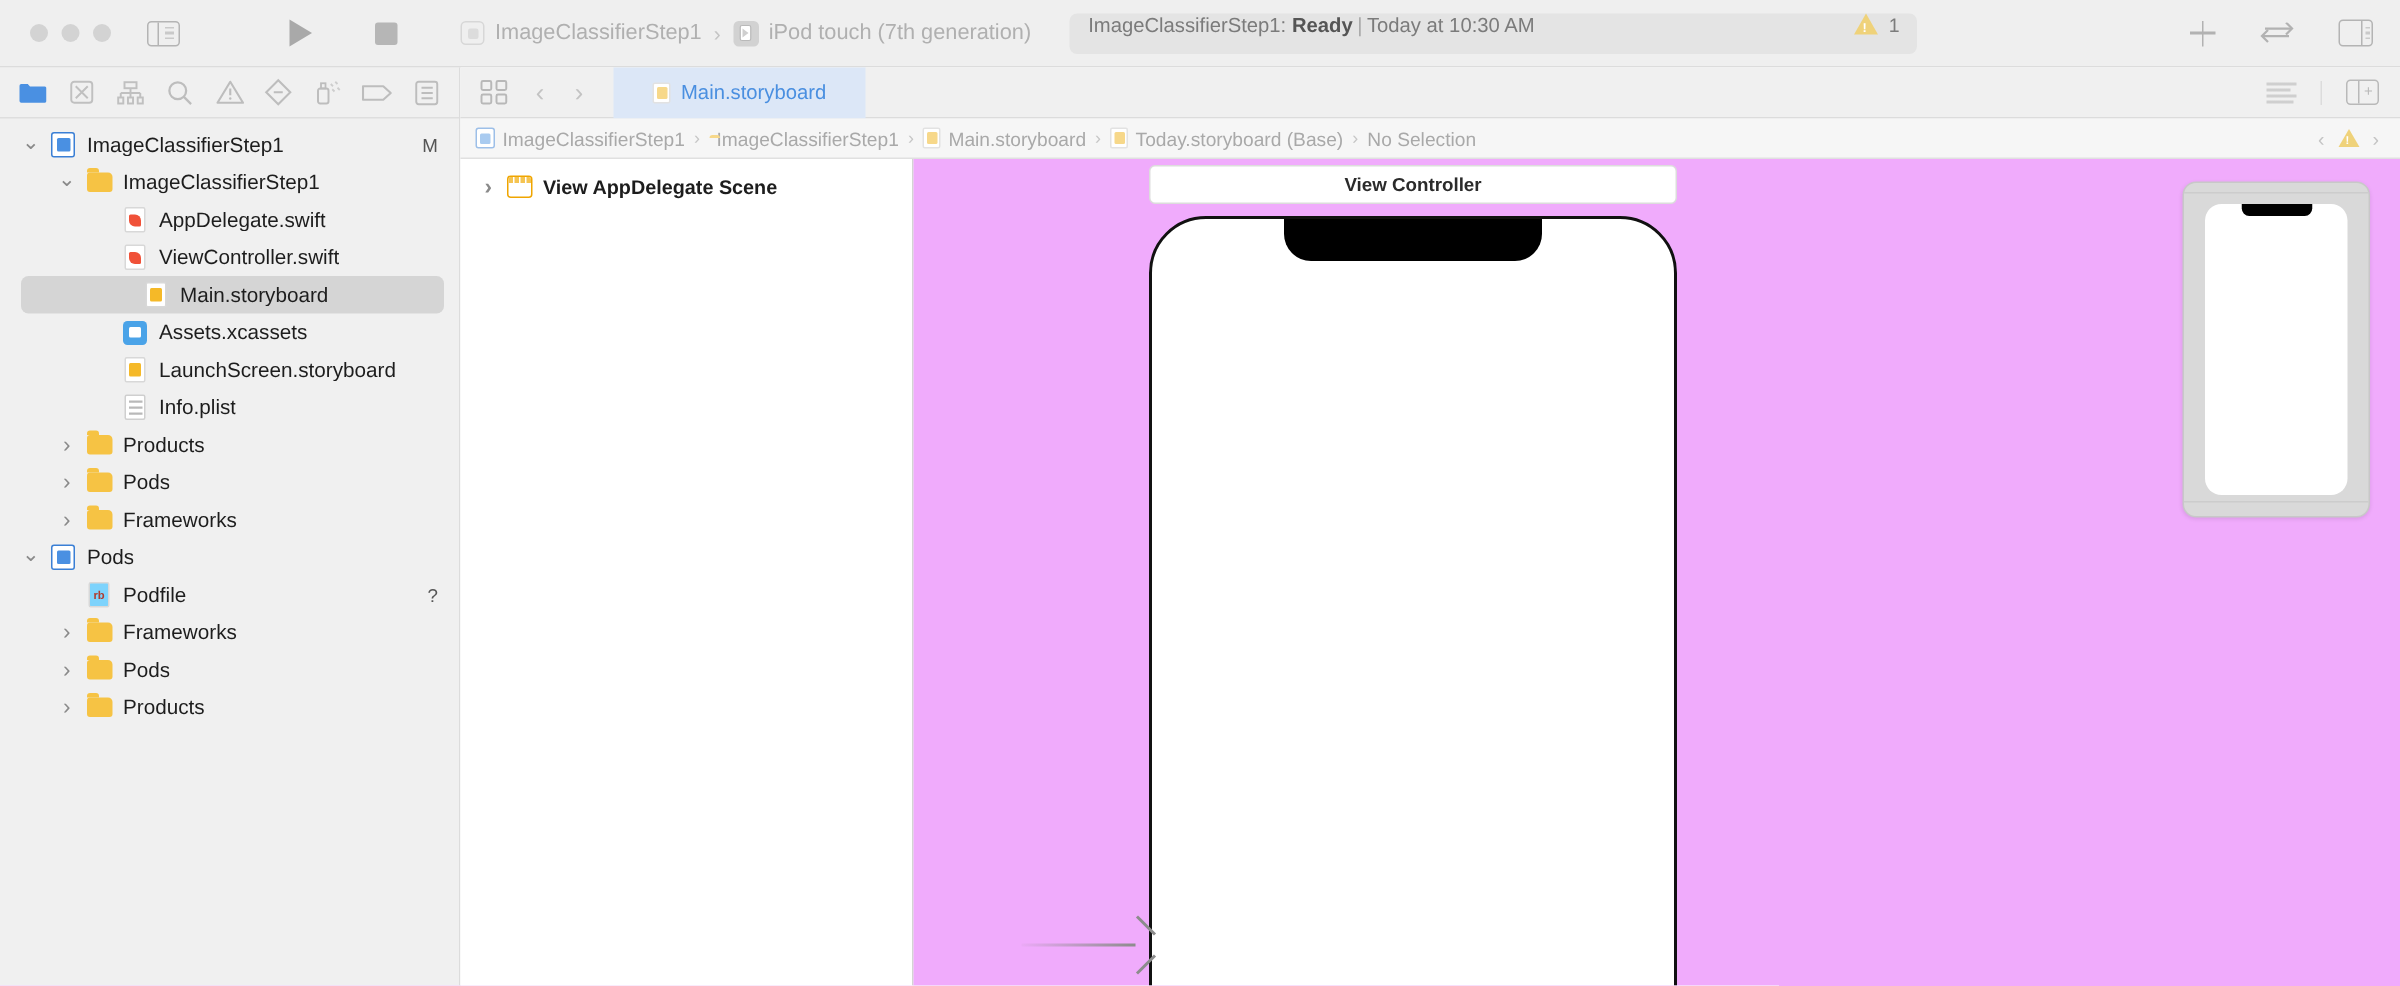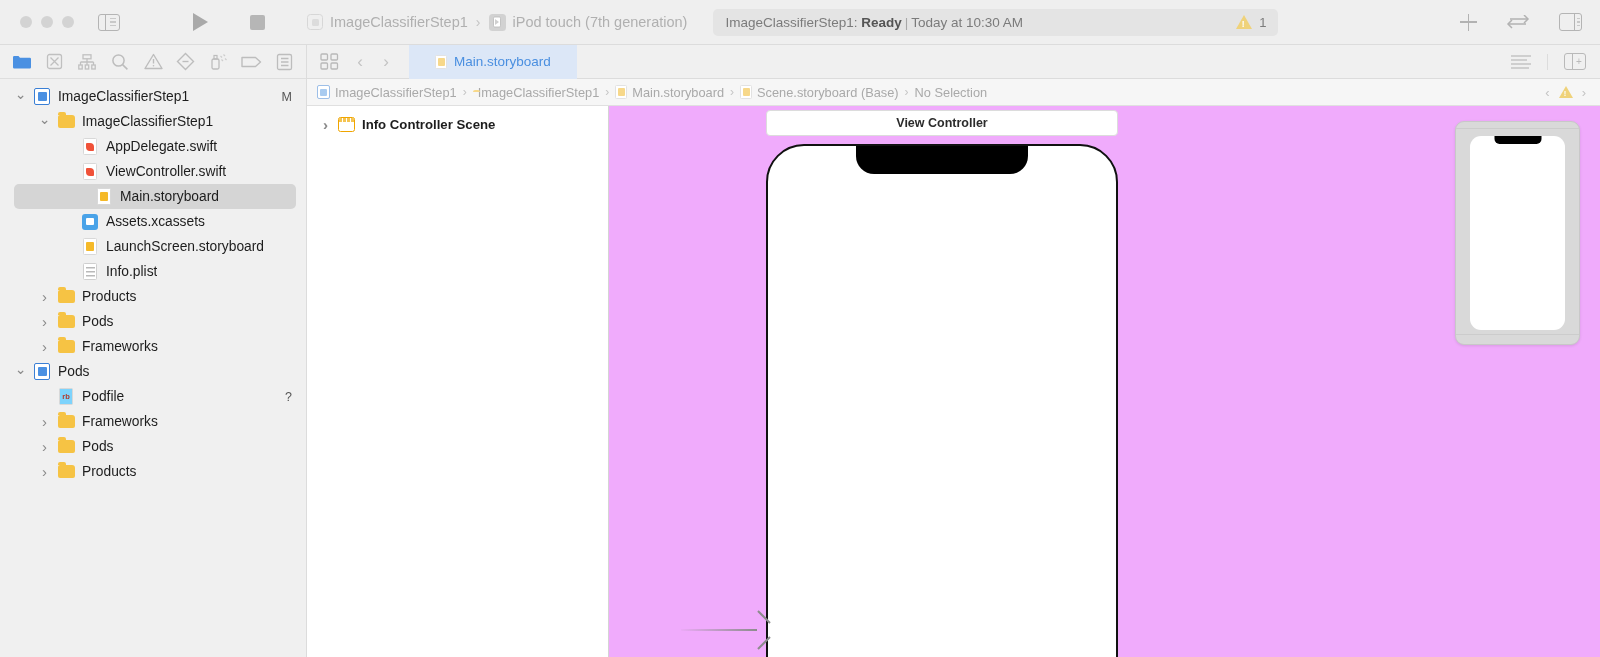--- a/index.html
+++ b/index.html
@@ -33,21 +33,21 @@
   .scheme .proj-ico {
     width:16px;height:16px;border-radius:3.5px;border:1.5px solid #d7d7d7;
     display:flex;align-items:center;justify-content:center;
   }
   .scheme .proj-ico i { width:7px;height:7px;border-radius:1.5px;background:#dcdcdc; }
   .scheme .chev { color:#c4c4c4; font-size:14px; padding:0 1px;}
   .dev-ico { width:17px;height:17px;border-radius:3.5px;background:#d2d2d2; display:flex;align-items:center;justify-content:center;}
   .dev-ico svg { display:block; }
   .status-field {
     margin-left:26px; flex:0 0 565px; height:27px; background:#e4e4e4;
-    border-radius:5px; display:flex; align-items:center; padding:0 12px;
+    border-radius:5px; display:flex; align-items:flex-start; padding:0 12px;
     font-size:13.5px; color:#7b7b7b;
   }
   .status-field .ready { font-weight:bold; color:#555; }
   .status-field .bar { color:#a8a8a8; padding:0 3px; }
   .status-warn { margin-left:auto; display:flex; align-items:center; gap:7px; }
   .warn-tri { width:0;height:0;border-left:8px solid transparent;border-right:8px solid transparent;border-bottom:14px solid #efd27a; position:relative;}
   .warn-tri::after{content:"!";position:absolute;left:-2.5px;top:3.5px;font-size:8.5px;color:#fff;font-weight:bold;}
   .warn-count { font-size:13px; color:#7c7c7c; }
   .tb-right { margin-left:auto; display:flex; align-items:center; gap:29px; padding-right:4px;}
   .plus-ico { position:relative; width:17px; height:17px; }
@@ -543,21 +543,21 @@
               </span>
               <span>Main.storyboard</span>
             </span>
             <span class="crumb-sep">›</span>
             <span class="crumb">
               <span>
                 <span class="jb-sb">
                   <i></i>
                 </span>
               </span>
-              <span>Scene.storyboard (Base)</span>
+              <span>Today.storyboard (Base)</span>
             </span>
             <span class="crumb-sep">›</span>
             <span class="crumb">
               <span>No Selection</span>
             </span>
           </div>
         <div class="jb-right">
           <span class="jb-chev">‹</span>
           <span class="jb-warn"></span>
           <span class="jb-chev">›</span>
@@ -565,21 +565,21 @@
       </div>
 
       <div class="editor-body">
 
         <div class="outline">
           <div class="outline-row">
             <span class="disc closed"></span>
             <span class="ico" style="margin-left:5px">
                 <span class="ic-scene"></span>
               </span>
-            <span>Info Controller Scene</span>
+            <span>View AppDelegate Scene</span>
           </div>
         </div>
 
         <div class="canvas">
           <div class="vc-title">
             <span>View Controller</span>
           </div>
           <div class="device">
             <div class="notch"></div>
           </div>

